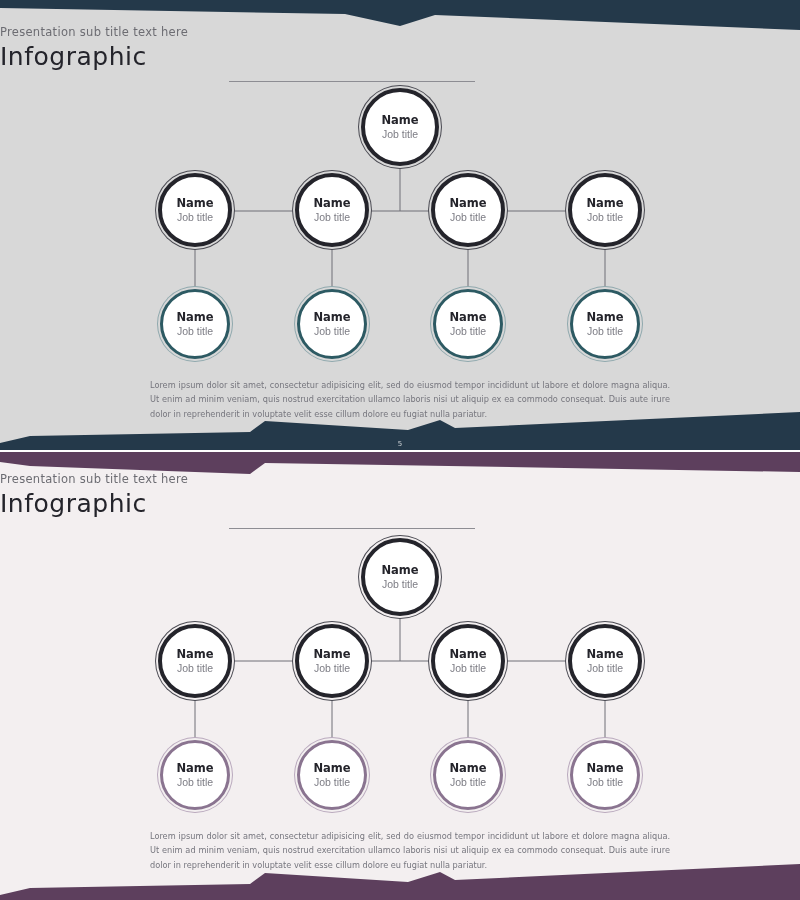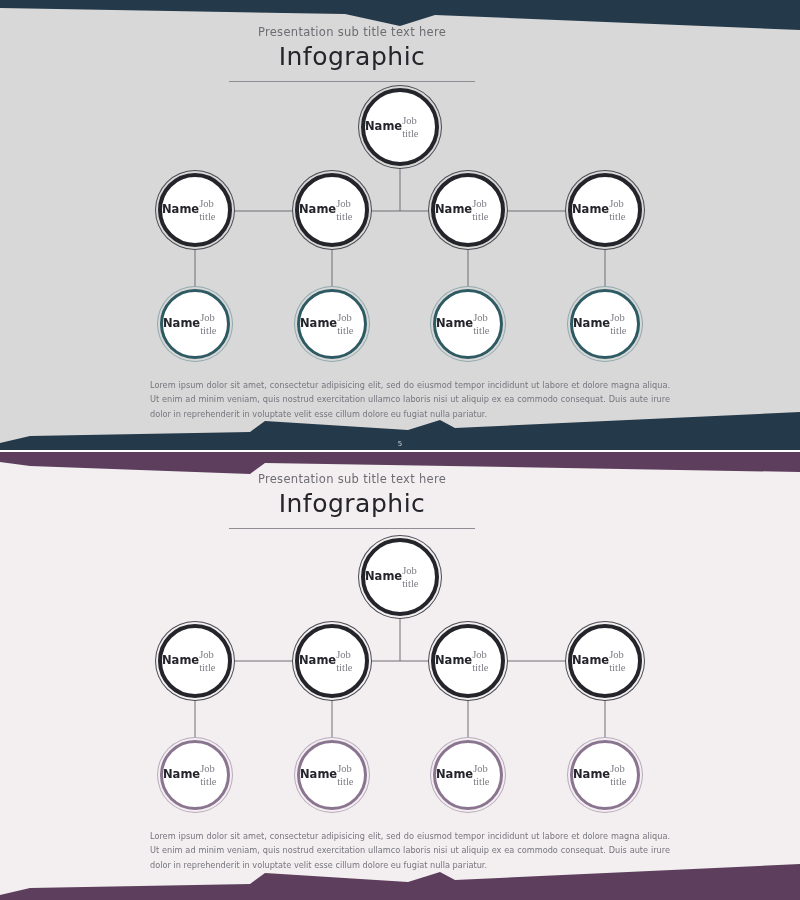--- a/index.html
+++ b/index.html
@@ -46,21 +46,20 @@
     height: 2px;
     background: #ffffff;
     z-index: 40;
   }
 
   
   .header {
     position: absolute;
     left: 0;
     width: 704px;
-    text-align: center;
     z-index: 10;
   }
   .subtitle {
     font-size: 11.5px;
     color: #6c6c72;
     letter-spacing: 0.3px;
     font-family: "DejaVu Sans", "Liberation Sans", sans-serif;
   }
   .maintitle {
     font-size: 25px;
@@ -93,21 +92,21 @@
     width: 800px;
     height: 100%;
     z-index: 1;
   }
 
   .node {
     position: absolute;
     border-radius: 50%;
     background: #ffffff;
     display: flex;
-    flex-direction: row;
+    flex-direction: column;
     align-items: center;
     justify-content: center;
     z-index: 5;
     box-sizing: border-box;
   }
   
   .node-dark {
     border: 4px solid #24242b;
     box-shadow: 0 0 0 2px #d8d8d8, 0 0 0 3px #4a4a52;
   }
@@ -129,21 +128,21 @@
     font-weight: bold;
     color: #24242b;
     line-height: 1.15;
     font-family: "DejaVu Sans", "Liberation Sans", sans-serif;
   }
   .node-job {
     font-size: 10.5px;
     color: #7c7c84;
     line-height: 1.15;
     margin-top: 1px;
-    font-family: Liberation Serif, serif;
+    font-family: Liberation Sans, sans-serif;
   }
 
   
   .body-text {
     position: absolute;
     width: 520px;
     left: 150px;
     font-size: 8.2px;
     line-height: 1.75;
     color: #76767e;

